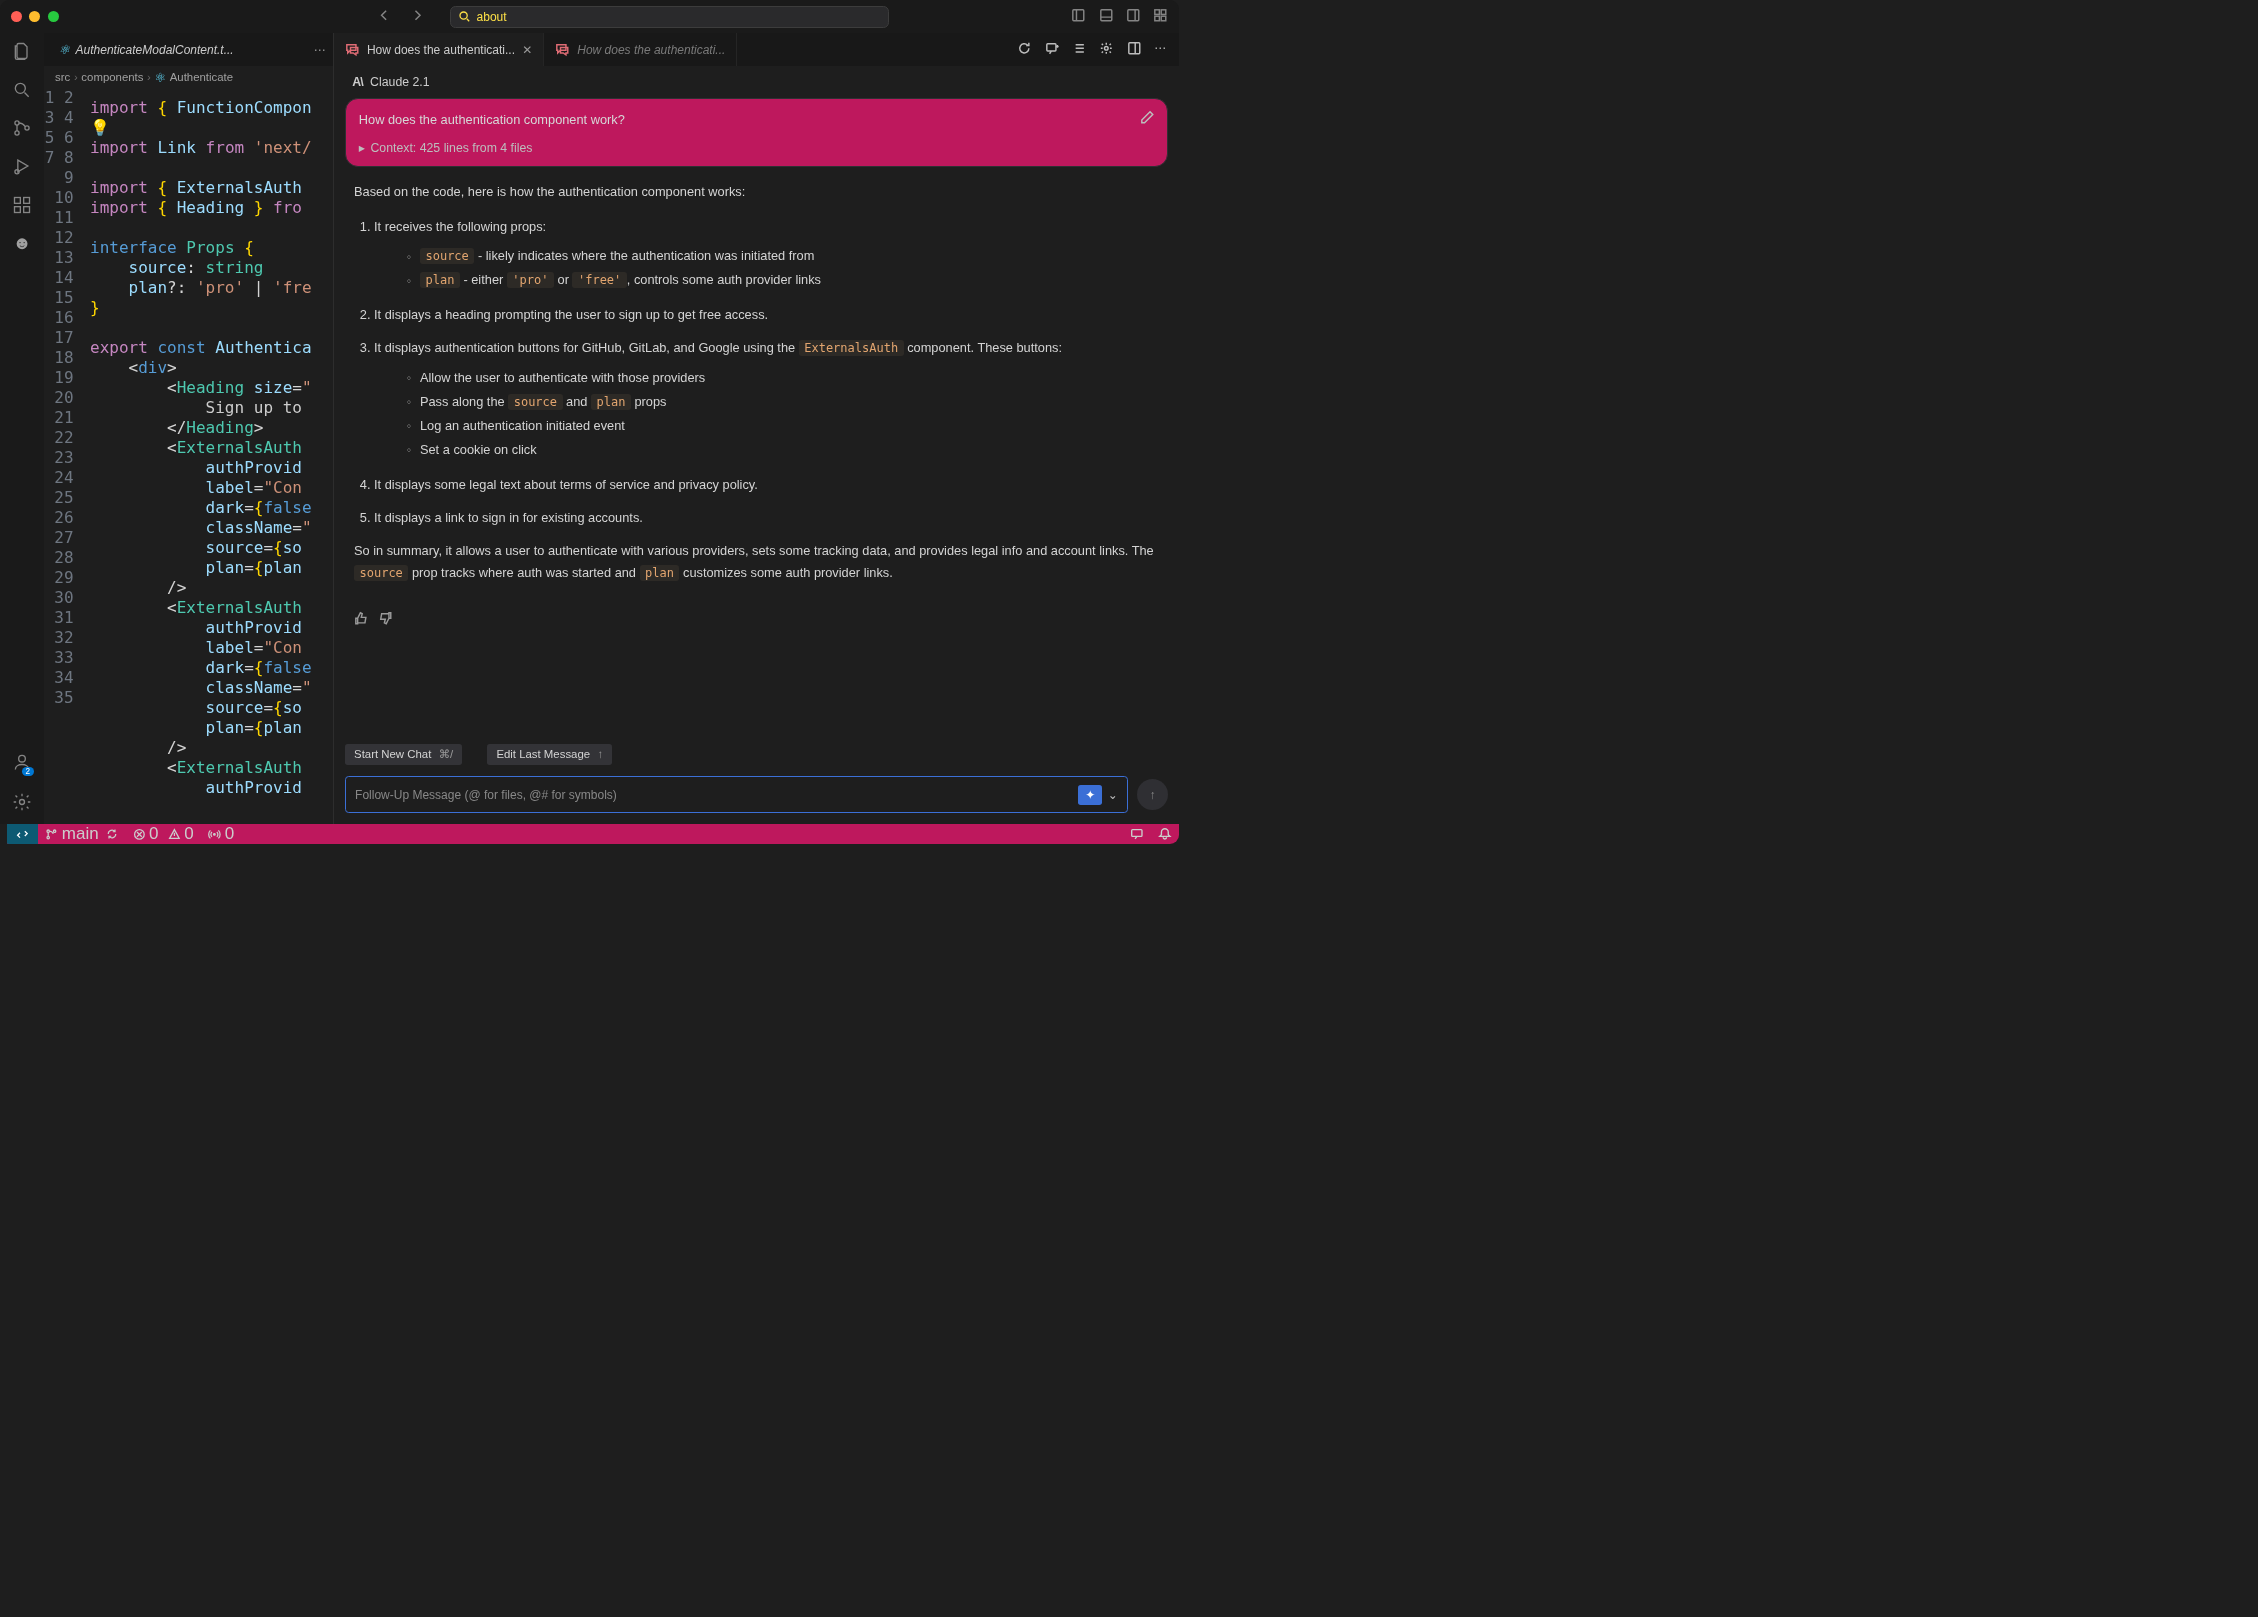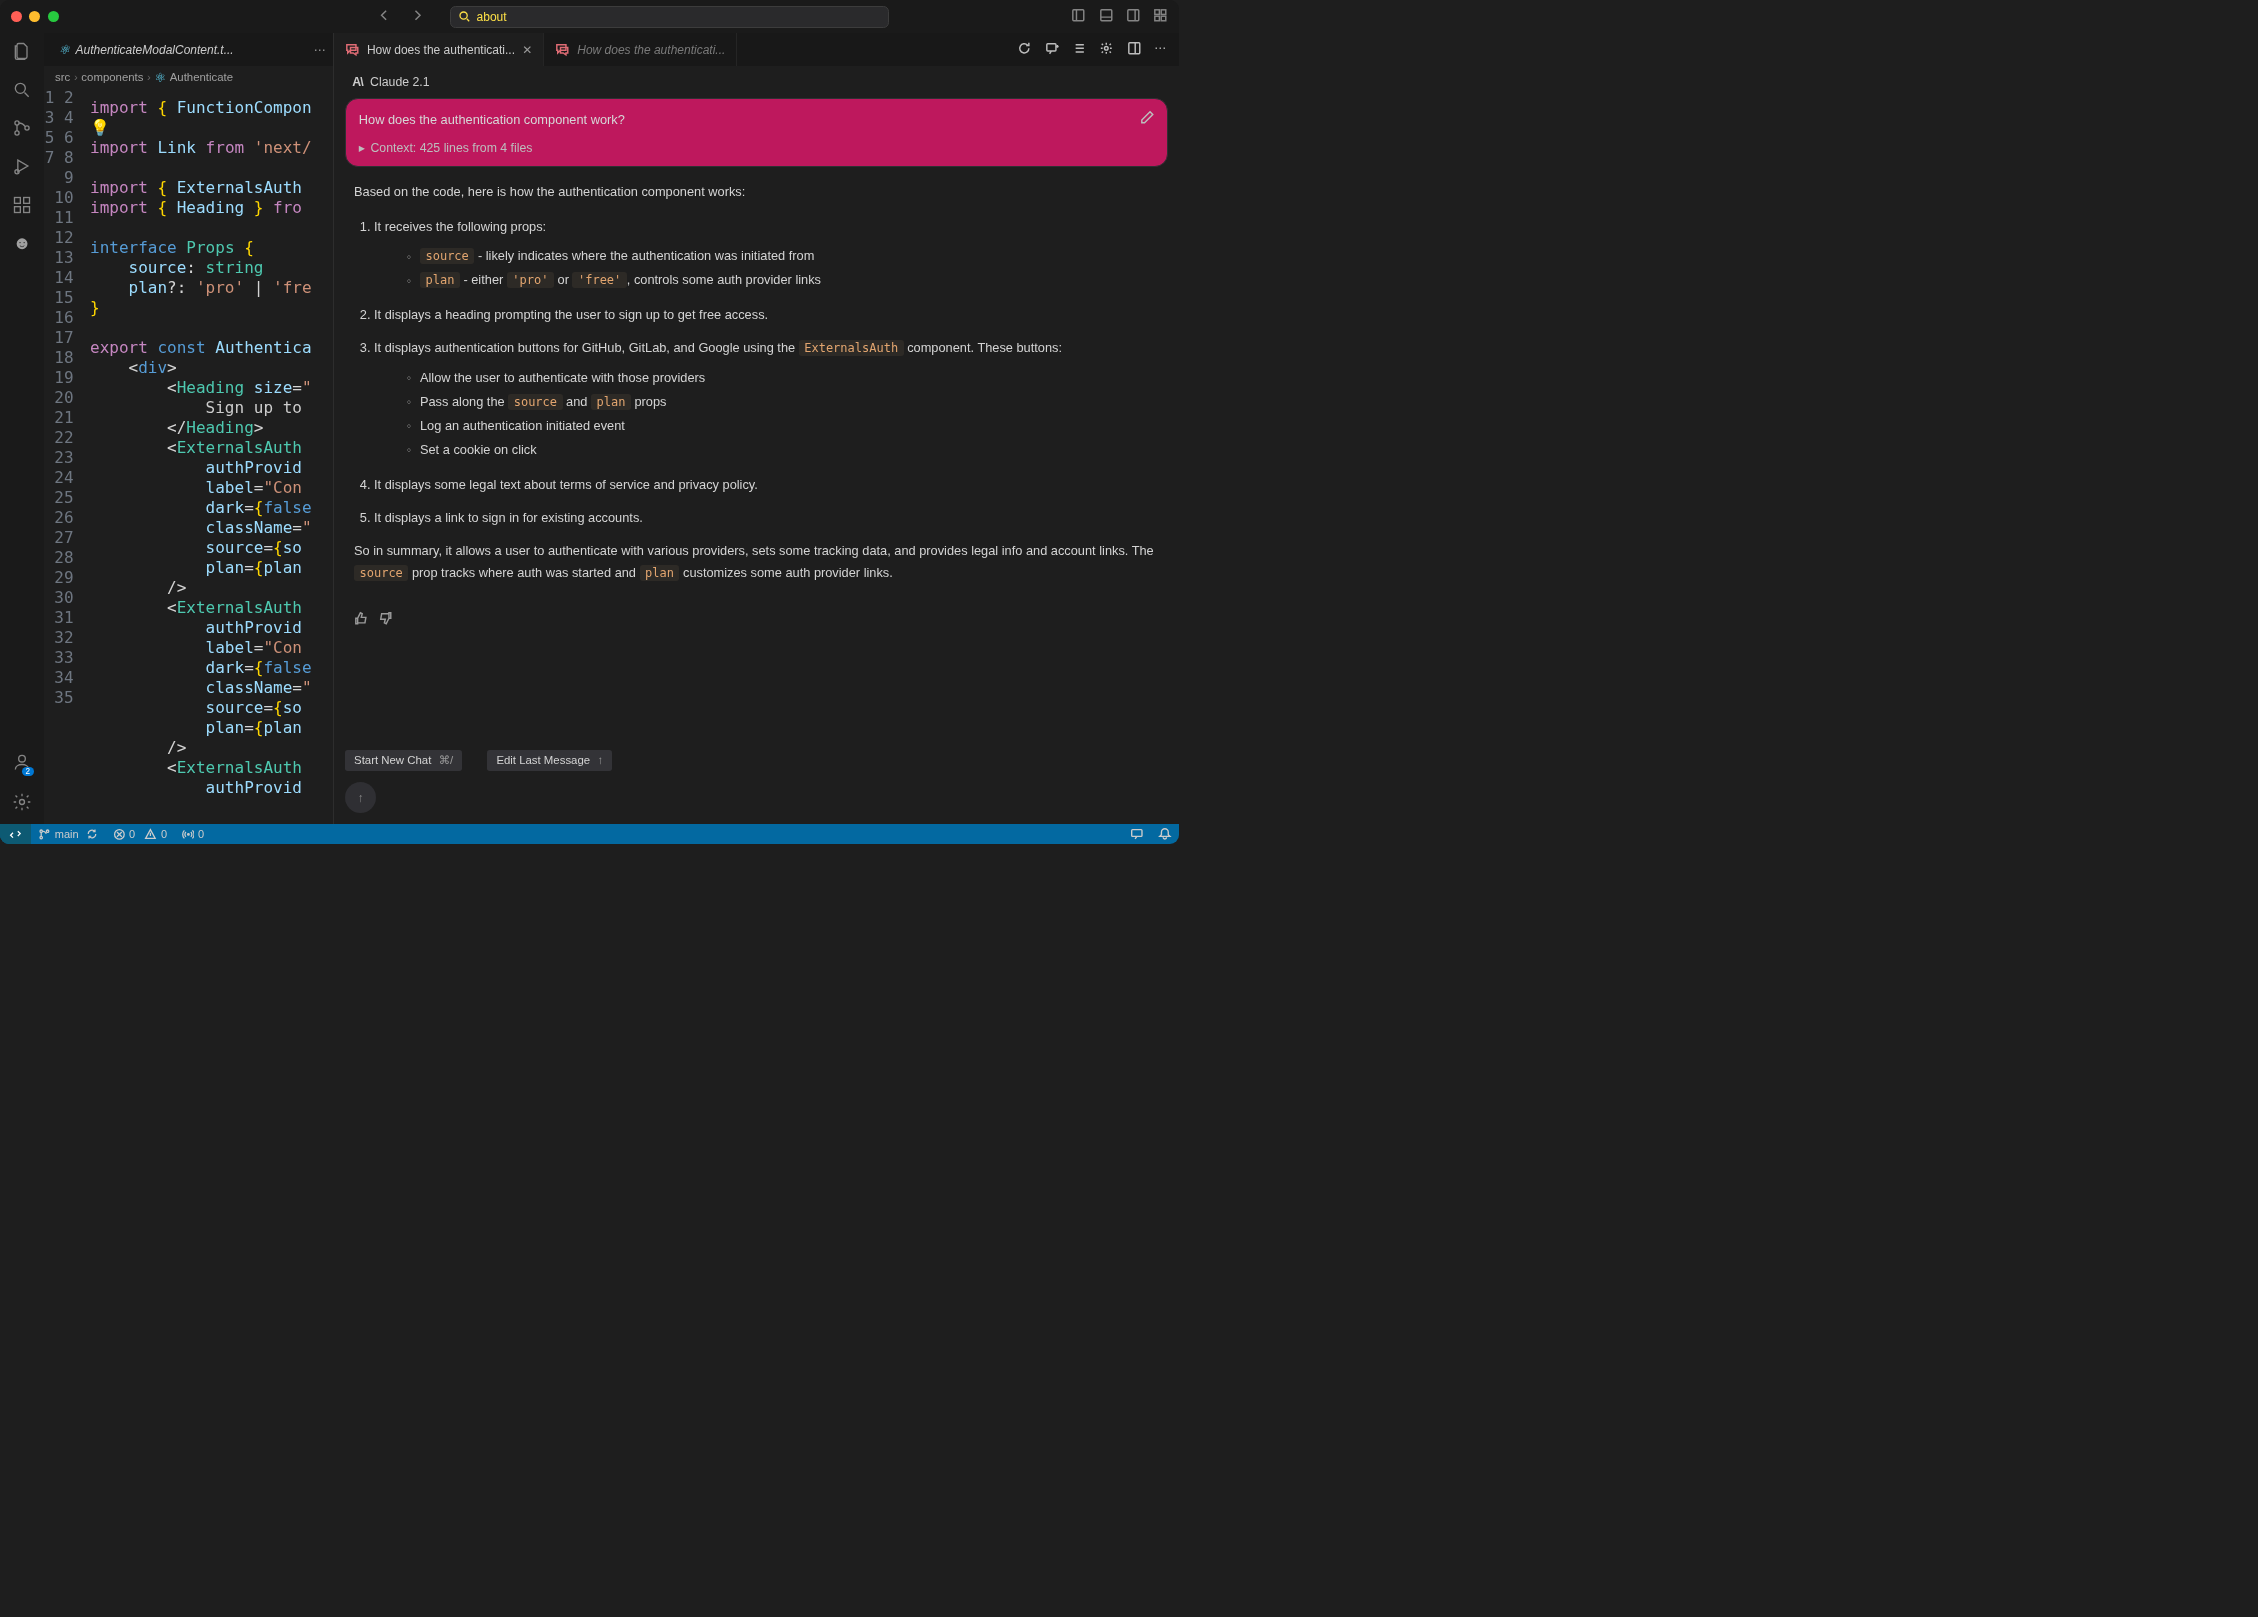--- a/index.html
+++ b/index.html
@@ -213,25 +213,26 @@
   color: #fff;
 }
 .send-circle {
   width: 31px; height: 31px; border-radius: 50%;
   background: #2f2f33; display: flex; align-items: center; justify-content: center;
   color: #888;
 }
 
 .statusbar {
   height: 20px;
-  background: #0369a1;
-  display: flex;
-  align-items: center;
-  font-size: 11px;
+  background: #be185d;
+  display: flex;
+  align-items: center;
+  font-size: 17px;
   color: #cccccc;
+  margin-left: 7px;
 }
 .status-remote {
   background: #0d5a73;
   width: 31px;
   height: 100%;
   display: flex;
   align-items: center;
   justify-content: center;
   color: #fff;
 }
@@ -537,20 +538,25 @@
         <span>Start New Chat</span>
         <span class="shortcut">⌘/</span>
       </div>
       <div class="chip">
         <span>Edit Last Message</span>
         <span class="shortcut">↑</span>
       </div>
     </div>
 
     <div class="input-row">
+      <div class="followup">
+        <span>Follow-Up Message (@ for files, @# for symbols)</span>
+        <div class="sparkle-btn">✦</div>
+        <span style="margin-left:5.5px;color:#bbb;">⌄</span>
+      </div>
       <div class="send-circle">↑</div>
     </div>
   </div>
 </div>
 
 <div class="statusbar">
   <div class="status-remote">
     <svg width="12.8" height="12.8" viewBox="0 0 16 16">
         <path d="M5 6l-3 3 3 3M11 4l3 3-3 3"></path>
       </svg>

